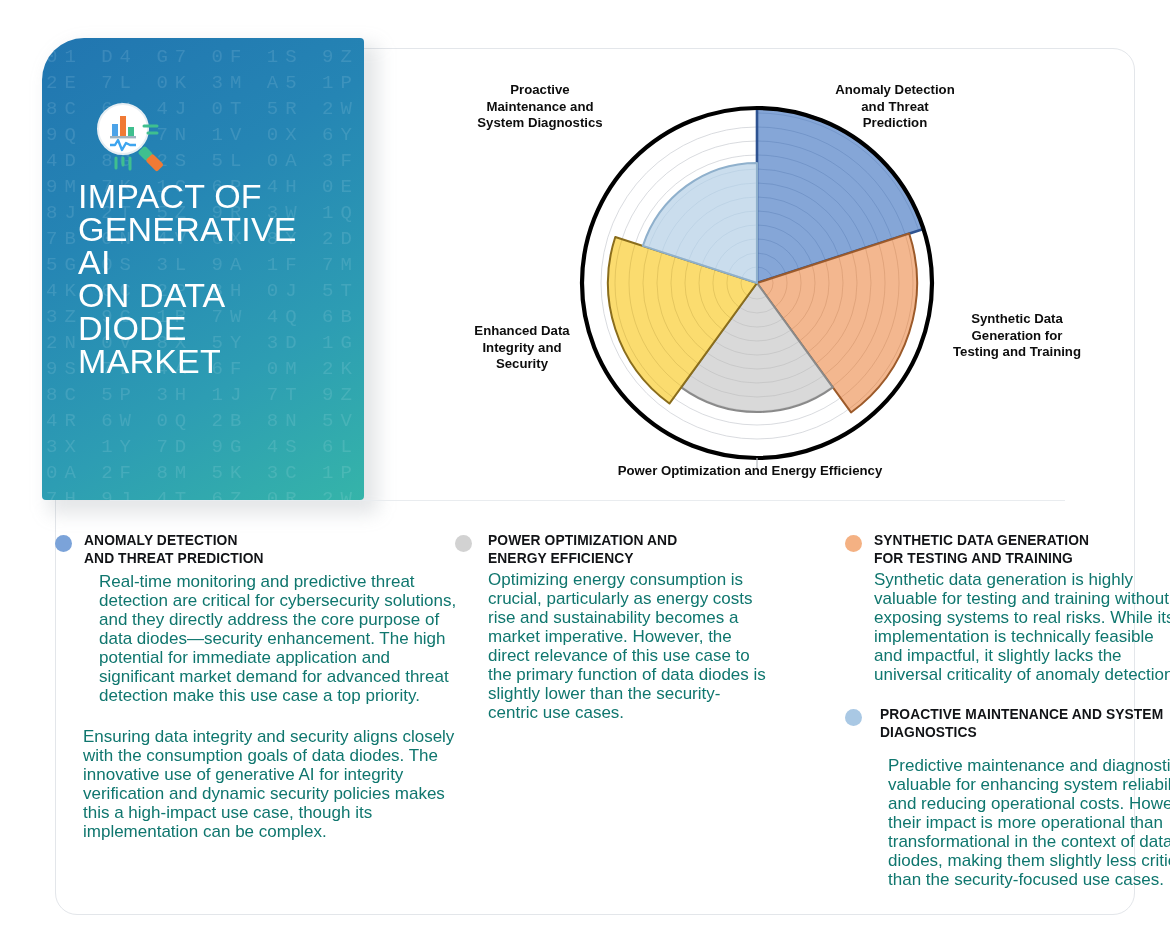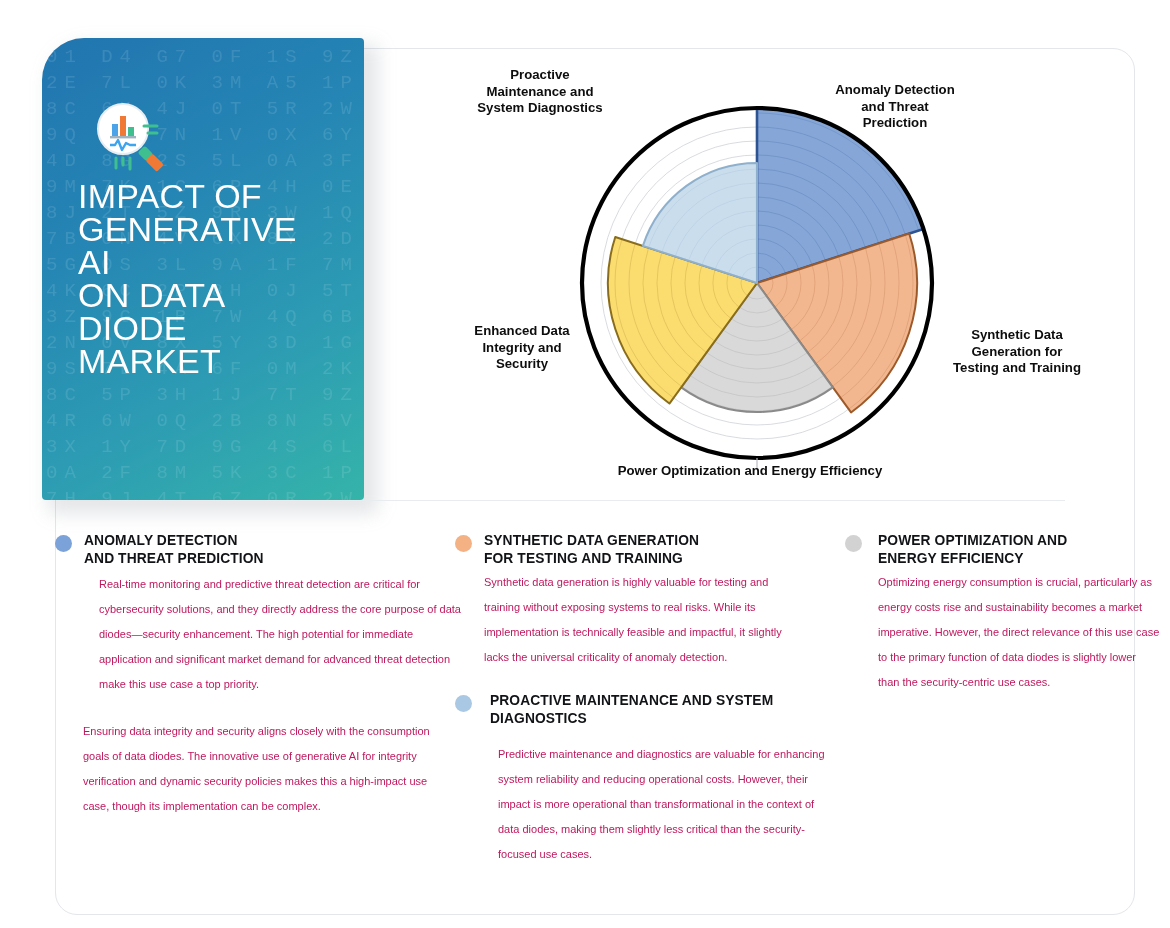--- a/index.html
+++ b/index.html
@@ -84,23 +84,23 @@
   .chart-svg { position: absolute; left: 0; top: 0; }
   .chart-label {
     position: absolute;
     font-size: 13.2px;
     font-weight: bold;
     color: #0d0d0d;
     line-height: 16.5px;
     text-align: center;
     white-space: pre-line;
   }
-  .lbl-top-left   { left:  55px; top:  12px; width: 170px; }
+  .lbl-top-left   { left:  55px; top:  27px; width: 170px; }
   .lbl-top-right  { left: 400px; top:  27px; width: 190px; }
-  .lbl-right      { left: 522px; top: 272px; width: 190px; }
+  .lbl-right      { left: 522px; top: 256px; width: 190px; }
   .lbl-left       { left:  42px; top: 268px; width: 160px; }
   .lbl-bottom     { left: 160px; top: 408px; width: 380px; }
 
   
   .divider {
     position: absolute;
     left: 110px; top: 500px;
     width: 955px; height: 1px;
     background: #e9ecef;
   }
@@ -128,23 +128,23 @@
   }
   .litem-title {
     font-size: 13.8px;
     font-weight: bold;
     color: #111316;
     line-height: 18px;
     letter-spacing: .1px;
     white-space: pre-line;
   }
   .litem-body {
-    font-size: 11px;
-    color: #be185d;
-    line-height: 25px;
+    font-size: 17px;
+    color: #0f766e;
+    line-height: 19px;
   }
 
   
   .c1 .litem-title { margin-left: 12px; }
   .c1 .i1 .litem-body { margin: 4px 0 0 44px; width: 362px; }
   .c1 .i2 .litem-body { margin: 5px 0 0 28px; width: 372px; }
 
   .c2 .litem-title { margin-left: 12px; }
   .c2 .i1 .litem-body { margin: 2px 0 0 29px; width: 310px; }
   .c2 .i2 .litem-title { margin-left: 18px; }
@@ -295,44 +295,44 @@
           <span class="litem-title">ANOMALY DETECTION
 AND THREAT PREDICTION</span>
         </div>
         <div class="litem-body">Real-time monitoring and predictive threat detection are critical for cybersecurity solutions, and they directly address the core purpose of data diodes—security enhancement. The high potential for immediate application and significant market demand for advanced threat detection make this use case a top priority.</div>
       </div>
       <div class="litem i2">
         <div class="litem-body">Ensuring data integrity and security aligns closely with the consumption goals of data diodes. The innovative use of generative AI for integrity verification and dynamic security policies makes this a high-impact use case, though its implementation can be complex.</div>
       </div>
     </div>
 
+    <div class="lcol c3">
+      <div class="litem i1">
+        <div class="litem-head">
+          <span class="dot" style="background: rgb(210, 210, 210);"></span>
+          <span class="litem-title">POWER OPTIMIZATION AND
+ENERGY EFFICIENCY</span>
+        </div>
+        <div class="litem-body">Optimizing energy consumption is crucial, particularly as energy costs rise and sustainability becomes a market imperative. However, the direct relevance of this use case to the primary function of data diodes is slightly lower than the security-centric use cases.</div>
+      </div>
+    </div>
+
     <div class="lcol c2">
       <div class="litem i1">
         <div class="litem-head">
           <span class="dot" style="background: rgb(244, 177, 131);"></span>
           <span class="litem-title">SYNTHETIC DATA GENERATION
 FOR TESTING AND TRAINING</span>
         </div>
         <div class="litem-body">Synthetic data generation is highly valuable for testing and training without exposing systems to real risks. While its implementation is technically feasible and impactful, it slightly lacks the universal criticality of anomaly detection.</div>
       </div>
       <div class="litem i2">
         <div class="litem-head">
           <span class="dot" style="background: rgb(169, 200, 228);"></span>
           <span class="litem-title">PROACTIVE MAINTENANCE AND SYSTEM
 DIAGNOSTICS</span>
         </div>
         <div class="litem-body">Predictive maintenance and diagnostics are valuable for enhancing system reliability and reducing operational costs. However, their impact is more operational than transformational in the context of data diodes, making them slightly less critical than the security-focused use cases.</div>
       </div>
     </div>
 
-    <div class="lcol c3">
-      <div class="litem i1">
-        <div class="litem-head">
-          <span class="dot" style="background: rgb(210, 210, 210);"></span>
-          <span class="litem-title">POWER OPTIMIZATION AND
-ENERGY EFFICIENCY</span>
-        </div>
-        <div class="litem-body">Optimizing energy consumption is crucial, particularly as energy costs rise and sustainability becomes a market imperative. However, the direct relevance of this use case to the primary function of data diodes is slightly lower than the security-centric use cases.</div>
-      </div>
-    </div>
-
   </div>
 </div>
 
 </body></html>

